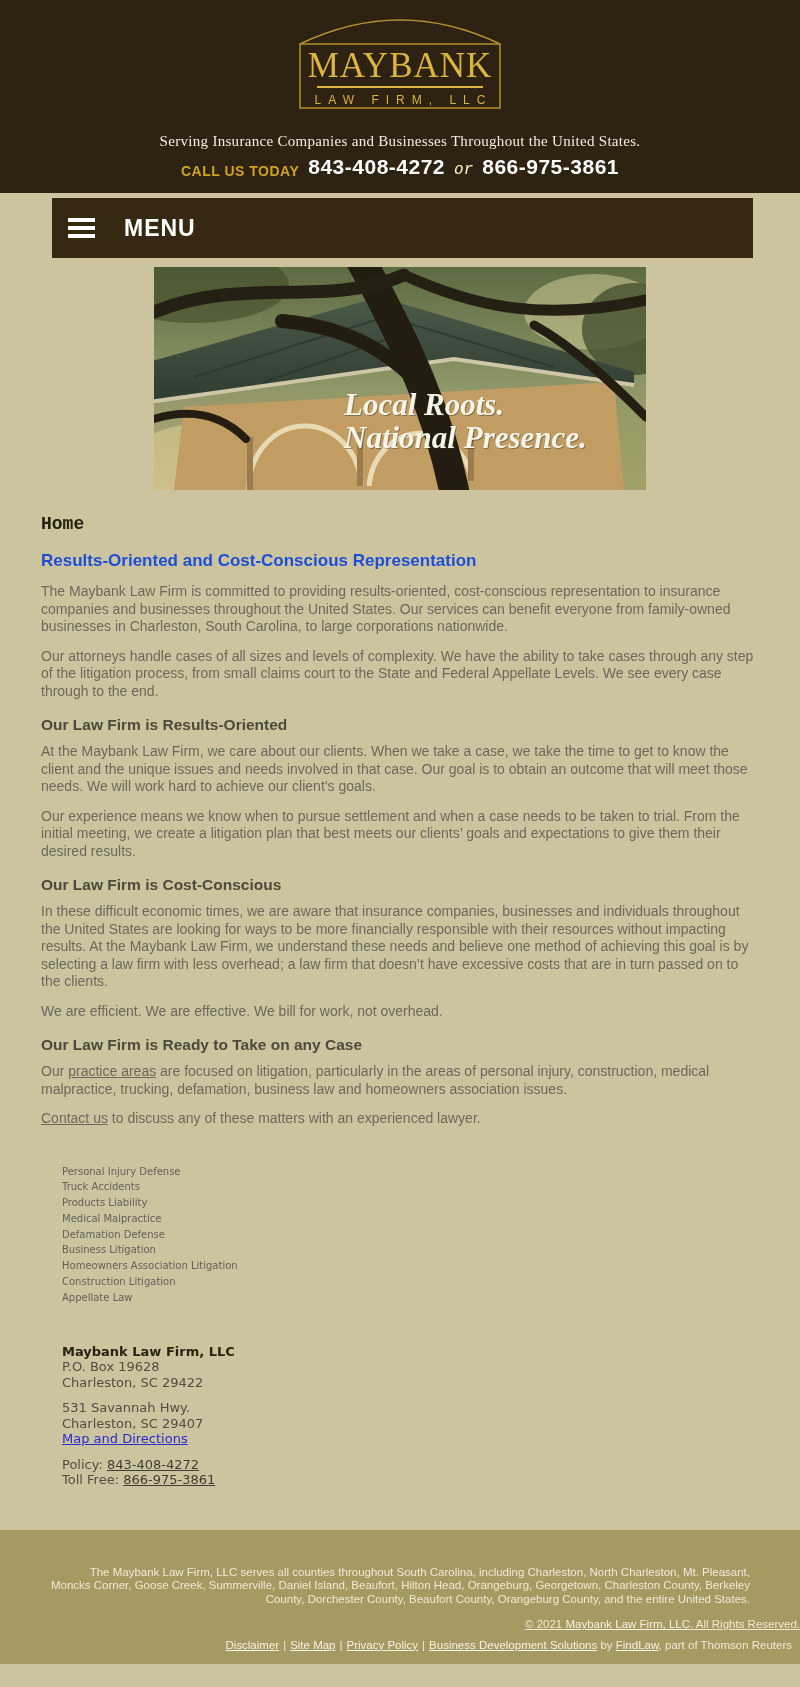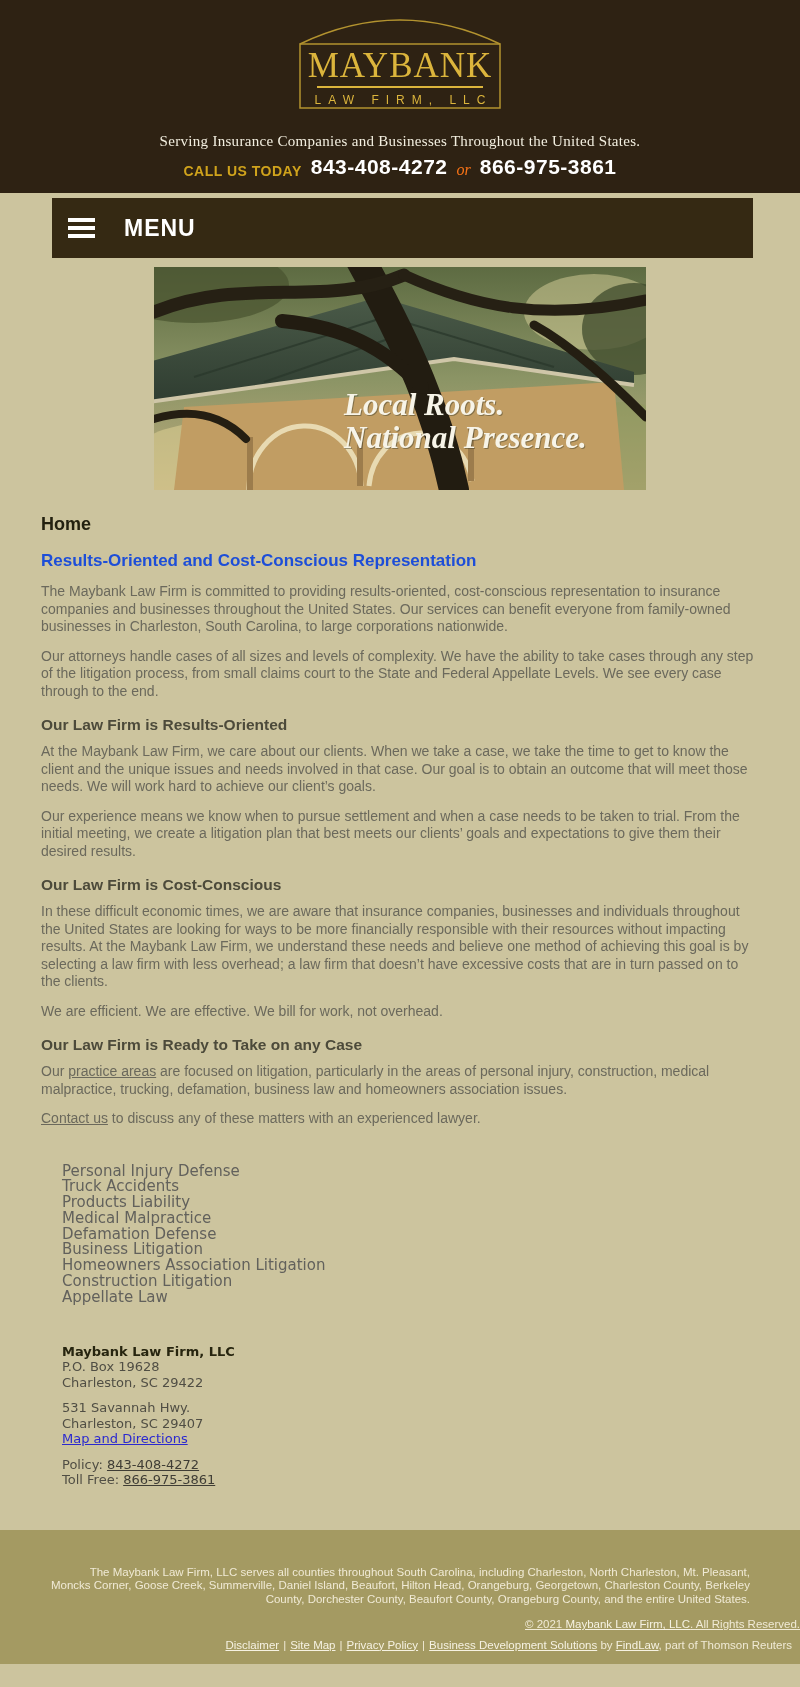--- a/index.html
+++ b/index.html
@@ -30,21 +30,21 @@
   .tagline {
     margin-top:21px;
     color:#f3efe0;
     font-family:"Liberation Serif", serif;
     font-size:15px;
     letter-spacing:0.3px;
   }
   .call-row { margin-top:5px; display:flex; justify-content:center; align-items:flex-end; gap:9px; }
   .call-label { color:#d0a31c; font-weight:bold; font-size:14px; letter-spacing:0.5px; }
   .phone { color:#ffffff; font-weight:bold; font-size:21px; letter-spacing:0.5px; text-decoration:none; cursor:pointer; }
-  .or-label { color:#f97316; font-family:Liberation Serif, serif; font-style:italic; font-size:16px; }
+  .or-label { color:#fef9c3; font-family:Liberation Mono, monospace; font-style:italic; font-size:16px; }
 
   
   .menu-bar {
     margin:5px 0 0 52px;
     width:701px; height:60px;
     background:#352913;
     display:flex; align-items:center;
     box-sizing:border-box; padding-left:16px;
     cursor:pointer;
   }
@@ -58,31 +58,31 @@
 
   
   .content {
     width:719px;
     margin-left:41px;
     padding-top:24px;
     color:#6b695c;
     font-size:14px;
     line-height:17.5px;
   }
-  .content h1 { font-size:18px; line-height:21px; color:#23210f; margin:0 0 16px; }
+  .content h1 { font-size:18px; line-height:21px; color:#23210f; margin:0 0 16px;font-family:Liberation Mono, monospace; }
   .content h2 { font-size:17px; line-height:20px; color:#1d4ed8; margin:0 0 12px; }
   .content h3 { font-size:15.5px; line-height:18px; color:#4c4a3a; margin:16px 0 9px; }
   .content p  { margin:0 0 12px; }
   .text-link { color:inherit; text-decoration:underline; cursor:pointer; }
 
   .practice-list {
     list-style:none;
     margin:36px 0 0; padding:0 0 0 21px;
     font-family:"DejaVu Sans", sans-serif;
-    font-size:15px; line-height:15.8px;
+    font-size:10px; line-height:15.8px;
     color:#62615c;
   }
   .practice-list li { cursor:pointer; }
 
   .contact-block {
     margin:38px 0 0 21px;
     font-family:"DejaVu Sans", sans-serif;
     font-size:13px; line-height:15.5px;
     color:#504e44;
   }

